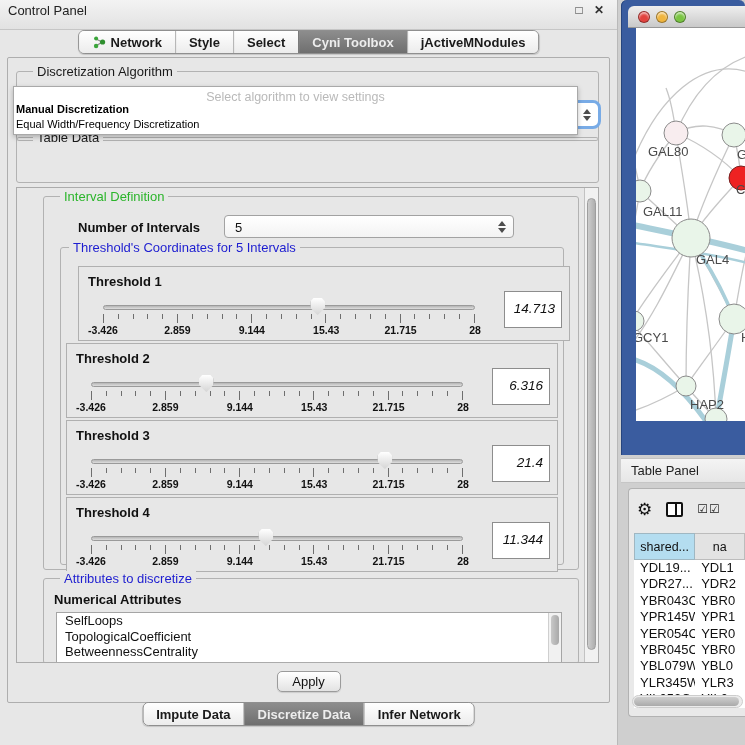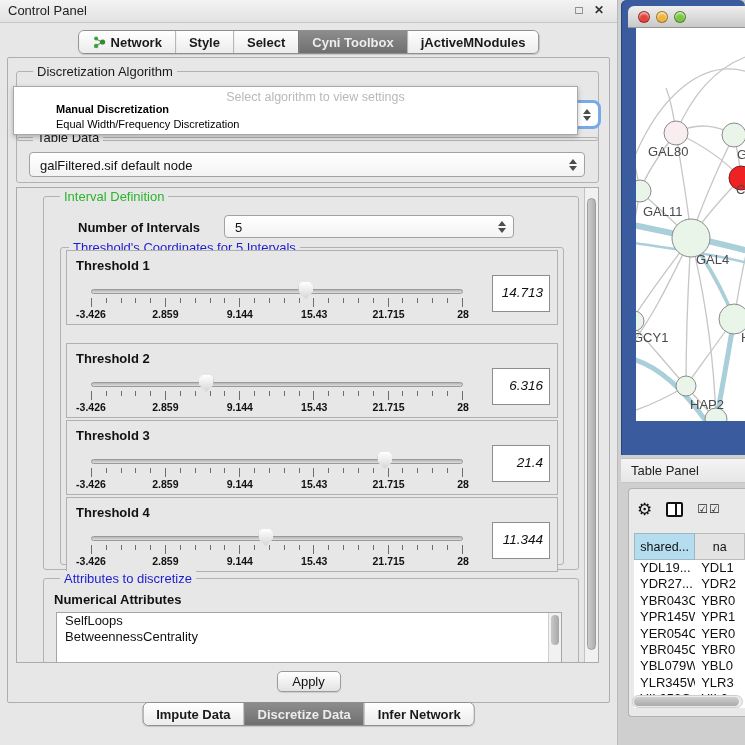--- a/index.html
+++ b/index.html
@@ -1,21 +1,21 @@
 <!DOCTYPE html>
 <html><head>
 <meta charset="utf-8">
 <style>
   * { margin:0; padding:0; box-sizing:border-box; font-family:"Liberation Sans", sans-serif; }
   html,body { width:745px; height:745px; }
   body { position:relative; background:#cfcfcf; overflow:hidden; font-size:13px; color:#111; }
 
   
   #control-panel { position:absolute; left:0; top:0; width:618px; height:745px; background:#e7e7e7; border-right:1px solid #b9b9b9; }
-  .cp-titlebar { position:absolute; left:0; top:0; width:100%; height:23px; background:linear-gradient(#f3f3f3,#e2e2e2); border-bottom:1px solid #c6c6c6; }
+  .cp-titlebar { position:absolute; left:0; top:0; width:100%; height:30px; background:linear-gradient(#f3f3f3,#e2e2e2); border-bottom:1px solid #c6c6c6; }
   .cp-title { position:absolute; left:8px; top:3px; font-size:13px; color:#222; }
   .tb-btn { position:absolute; top:2px; width:16px; height:16px; text-align:center; line-height:16px; font-size:12px; color:#333; cursor:default; }
   .tb-float { right:30px; }
   .tb-close { right:10px; font-weight:bold; }
 
   
   .seg-bar { position:absolute; left:50%; transform:translateX(-50%); display:flex; border:1px solid #8f8f8f; border-radius:6px; overflow:hidden; box-shadow:0 1px 1px rgba(0,0,0,.15); height:24px; }
   .seg { display:flex; align-items:center; gap:5px; padding:0 13px; font-size:13px; font-weight:600; color:#1a1a1a; background:linear-gradient(#ffffff,#ececec); border-left:1px solid #b3b3b3; white-space:nowrap; }
   .seg:first-child { border-left:none; }
   .seg.selected { background:linear-gradient(#8d8d8d,#6f6f6f); color:#ededed; border-left-color:#6f6f6f; }
@@ -30,21 +30,21 @@
   .legend.black { color:#1a1a1a; }
   .legend.green { color:#2bb52b; }
   .legend.blue  { color:#1d1dd0; }
 
   
   #algo-group { left:8px; top:13px; width:583px; height:70px; }
   #algo-combo-focus { position:absolute; left:518px; top:28px; width:66px; height:29px; background:#fff; border:3px solid #78abe6; border-radius:8px; }
   .stepper { position:absolute; right:7px; top:50%; transform:translateY(-50%); display:flex; flex-direction:column; gap:2px; }
   .stepper .up    { width:0; height:0; border-left:4px solid transparent; border-right:4px solid transparent; border-bottom:5px solid #4d4d4d; }
   .stepper .down  { width:0; height:0; border-left:4px solid transparent; border-right:4px solid transparent; border-top:5px solid #4d4d4d; }
-  #algo-popup { position:absolute; left:13px; top:86px; width:565px; height:49px; background:#fff; border:1px solid #a9a9a9; box-shadow:0 2px 5px rgba(0,0,0,.25); z-index:40;padding-left:40px; }
+  #algo-popup { position:absolute; left:13px; top:86px; width:565px; height:49px; background:#fff; border:1px solid #a9a9a9; box-shadow:0 2px 5px rgba(0,0,0,.25); z-index:40; }
   .popup-placeholder { height:15px; text-align:center; color:#b9b9b9; font-size:12.5px; padding-top:3px; }
   .popup-item { height:15px; padding-left:2px; font-size:11px; color:#000; line-height:15px; }
   .popup-item.bold { font-weight:bold; }
 
   #tabledata-group { left:8px; top:79px; width:583px; height:46px; }
   .combo { position:absolute; background:linear-gradient(#ffffff,#f3f3f3); border:1px solid #a2a2a2; border-radius:4px; font-size:13px; }
   .combo .combo-text { position:absolute; left:10px; top:50%; transform:translateY(-50%); }
   #tabledata-combo { left:12px; top:14px; width:556px; height:25px; }
 
   
@@ -152,46 +152,39 @@
       <div id="algo-combo-focus">
         <span class="stepper">
             <span class="up"></span>
             <span class="down"></span>
           </span>
       </div>
     </div>
 
     <div id="tabledata-group" class="group">
       <span class="legend black">Table Data</span>
-      <div id="tabledata-combo" class="combo">
-        <span class="combo-text">galFiltered.sif default node</span>
-        <span class="stepper">
-            <span class="up"></span>
-            <span class="down"></span>
-          </span>
-      </div>
     </div>
 
     <div id="scroll-area">
 
       <div id="interval-group" class="group">
         <span class="legend green">Interval Definition</span>
         <span id="num-intervals-label">Number of Intervals</span>
         <div id="num-intervals-combo" class="combo">
           <span class="combo-text">5</span>
           <span class="stepper">
               <span class="up"></span>
               <span class="down"></span>
             </span>
         </div>
 
         <div id="thresholds-group">
           <span class="legend">Threshold's Coordinates for 5 Intervals</span>
 
-          <div class="thr-panel" style="top:2px;">
+          <div class="thr-panel" style="top:18px;margin-left:12px;">
             <span class="thr-label">Threshold 1</span>
             <div class="slider">
               <div class="track"></div>
               <div class="thumb" style="left: 57.7%;"></div>
               <div class="ticks">
                   <div class="tick major"></div>
                   <div class="tick"></div>
                   <div class="tick"></div>
                   <div class="tick"></div>
                   <div class="tick"></div>
@@ -364,20 +357,21 @@
             <div class="thr-value">11.344</div>
           </div>
         </div>
       </div>
 
       <div id="attr-group" class="group">
         <span class="legend blue">Attributes to discretize</span>
         <span id="attr-list-title">Numerical Attributes</span>
         <div id="attr-list">
           <div class="attr-item">SelfLoops</div>
+          <div class="attr-item">TopologicalCoefficient</div>
           <div class="attr-item">BetweennessCentrality</div>
           <div id="attr-scrollbar">
               <div class="thumb-v"></div>
             </div>
         </div>
       </div>
 
       <div id="outer-scrollbar">
           <div class="thumb-v"></div>
         </div>

